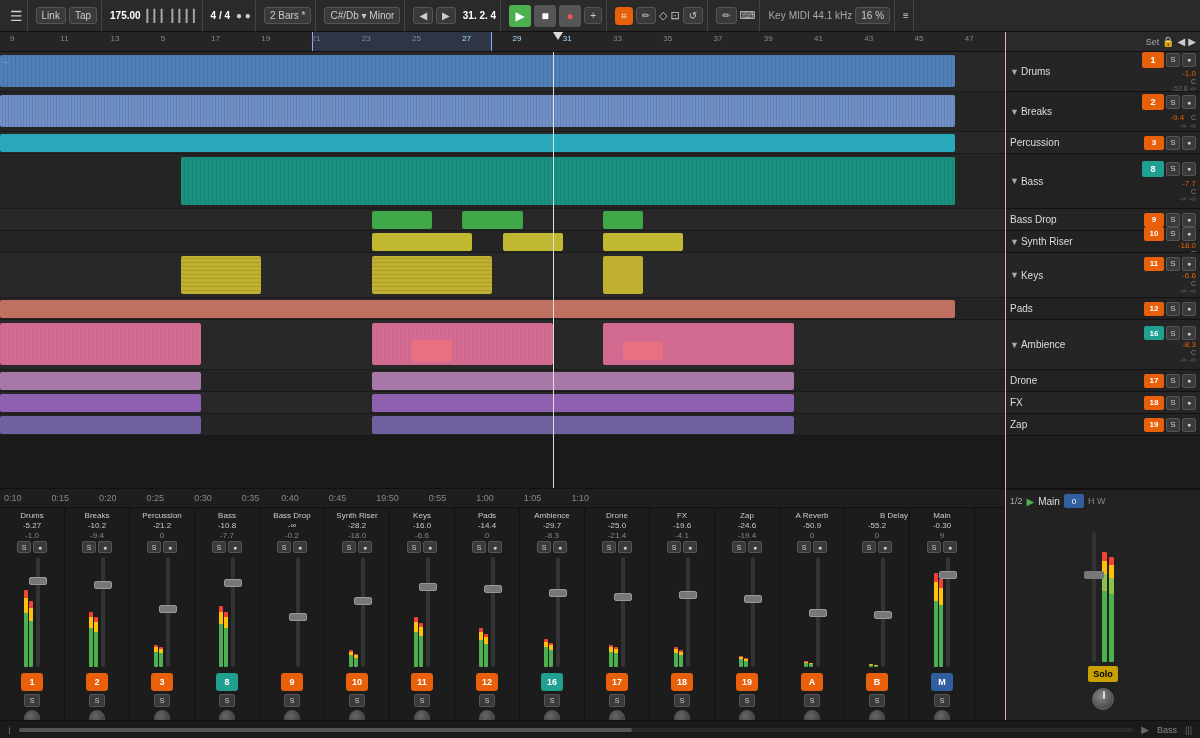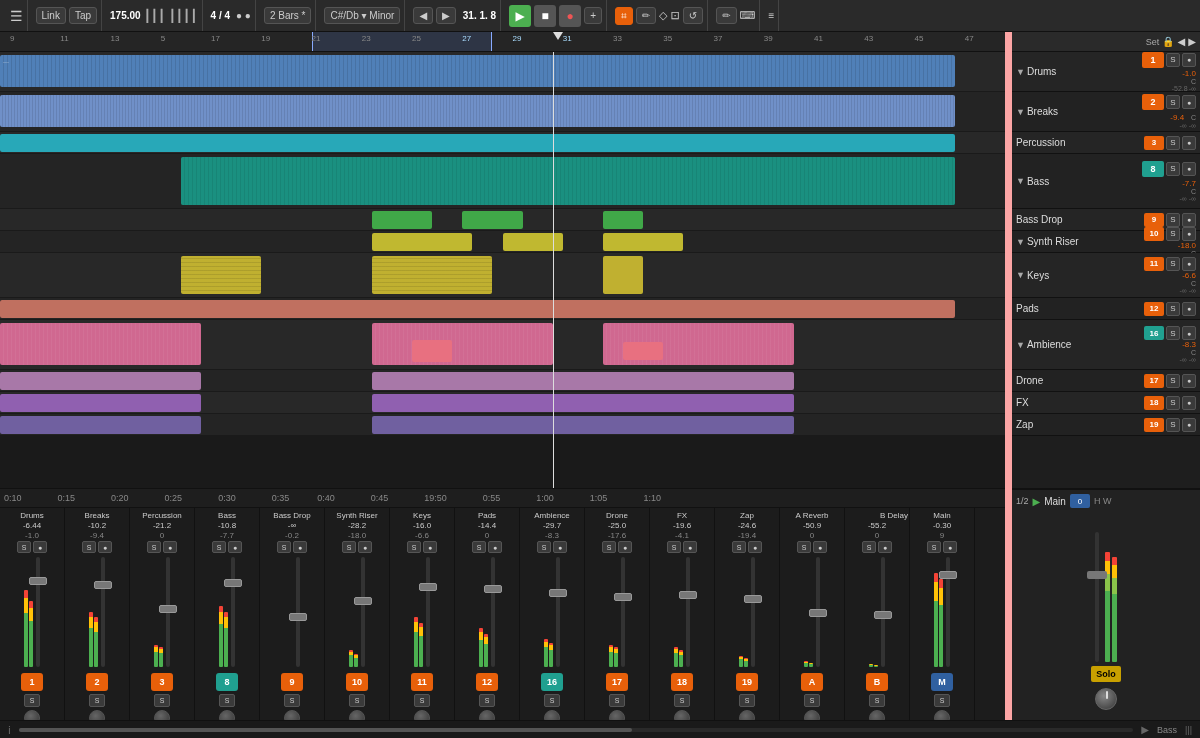--- a/index.html
+++ b/index.html
@@ -93,37 +93,43 @@
   </div>
   <div class="tb-group">
     <button class="tb-btn">2 Bars *</button>
   </div>
   <div class="tb-group">
     <button class="tb-btn">C#/Db ▾ Minor</button>
   </div>
   <div class="tb-group">
     <button class="tb-btn">◀</button>
     <button class="tb-btn">▶</button>
-    <span class="tb-value" style="margin-left:4px;">31. 1. 8</span>
+    <span class="tb-value" style="margin-left:4px;">31. 2. 4</span>
   </div>
   <div class="tb-group">
     <button class="transport-btn play-btn">▶</button>
     <button class="transport-btn stop-btn">■</button>
     <button class="transport-btn rec-btn">●</button>
     <button class="tb-btn">+</button>
   </div>
   <div class="tb-group">
     <button class="tb-btn active">⌗</button>
     <button class="tb-btn">✏</button>
     <span style="font-size:11px; cursor:pointer;">◇ ⊡</span>
     <button class="tb-btn">↺</button>
   </div>
   <div class="tb-group">
     <button class="tb-btn">✏</button>
     <span style="font-size:11px;">⌨</span>
+  </div>
+  <div class="tb-group">
+    <span class="tb-label">Key</span>
+    <span class="tb-label">MIDI</span>
+    <span class="tb-label">44.1 kHz</span>
+    <button class="tb-btn">16 %</button>
   </div>
   <div class="tb-group">
     <span style="cursor:pointer;">≡</span>
   </div>
 </div>
 
 <div style="display:flex; height: calc(738px - 32px);">
 
   <div style="flex:1; display:flex; flex-direction:column; overflow:hidden;">
 
@@ -245,42 +251,42 @@
         </div>
 
         <div style="height:22px; background:#242424; border-bottom:1px solid #1a1a1a; position:relative;">
           <div style="position:absolute; left:0; top:2px; width:20%; height:18px; background:#7060a0; border-radius:2px;"></div>
           <div style="position:absolute; left:37%; top:2px; width:42%; height:18px; background:#7060a0; border-radius:2px;"></div>
         </div>
 
       </div>
     </div>
 
-    <div style="height:20px; background:#1e1e1e; border-top:1px solid #111; border-bottom:1px solid #111; display:flex; align-items:center; padding:0 4px; gap:6px; font-size:9px; color:#888;">
+    <div style="height:20px; background:#1e1e1e; border-top:1px solid #111; border-bottom:1px solid #111; display:flex; align-items:center; padding:0 4px; font-size:9px; color:#888;">
       <span>0:10</span>
       <span style="margin-left:30px;text-align:right;">0:15</span>
       <span style="margin-left:30px;">0:20</span>
       <span style="margin-left:30px;">0:25</span>
       <span style="margin-left:30px;">0:30</span>
       <span style="margin-left:30px;">0:35</span>
       <span style="margin-left:22px;">0:40</span>
       <span style="margin-left:30px;">0:45</span>
       <span style="margin-left:30px;">19:50</span>
       <span style="margin-left:30px;">0:55</span>
       <span style="margin-left:30px;">1:00</span>
       <span style="margin-left:30px;">1:05</span>
       <span style="margin-left:30px;">1:10</span>
     </div>
 
     <div style="height:230px; display:flex; background:#1c1c1c; overflow-x:auto; overflow-y:hidden;">
 
       <div id="mixer-channels-container" style="display:flex; height:100%;">
       <div style="min-width: 65px; max-width: 65px; border-right: 1px solid rgb(17, 17, 17); display: flex; flex-direction: column; align-items: center; padding: 2px 1px; background: rgb(28, 28, 28);">
       <div style="font-size:8px; color:#ccc; white-space:nowrap; overflow:hidden; text-overflow:ellipsis; width:100%; text-align:center; padding:1px 0;">Drums</div>
-      <div style="font-size:8px; color:#ccc; text-align:center; line-height:1.3;">-6.44</div>
+      <div style="font-size:8px; color:#ccc; text-align:center; line-height:1.3;">-5.27</div>
       <div style="font-size:8px; color:#888; text-align:center;">-1.0</div>
       <div style="display:flex; align-items:center; justify-content:center; gap:2px; margin:1px 0;">
         <button style="width:14px; height:12px; background:#3a3a3a; border:1px solid #555; border-radius:2px; font-size:7px; color:#ccc; cursor:pointer;">S</button>
         <button style="width:14px; height:12px; background:#3a3a3a; border:1px solid #555; border-radius:2px; font-size:7px; color:#ccc; cursor:pointer; display:flex; align-items:center; justify-content:center;">●</button>
       </div>
       <div style="flex:1; display:flex; align-items:flex-end; justify-content:center; gap:3px; padding-bottom:4px; width:100%;">
         <div style="display:flex; gap:1px; height:110px; align-items:flex-end;">
           <div style="width:4px; height:77px; background:linear-gradient(to top, #4CAF50 0%, #4CAF50 70%, #FFC107 70%, #FFC107 90%, #f44336 90%, #f44336 100%); border-radius:1px;"></div>
           <div style="width:4px; height:66px; background:linear-gradient(to top, #4CAF50 0%, #4CAF50 70%, #FFC107 70%, #FFC107 90%, #f44336 90%, #f44336 100%); border-radius:1px;"></div>
         </div>
@@ -510,21 +516,21 @@
       </div>
       <div style="display:flex; gap:2px; margin:1px 0;">
         <button style="width:16px; height:13px; background:#3a3a3a; border:1px solid #555; border-radius:2px; font-size:7px; color:#ccc; cursor:pointer;">S</button>
       </div>
       <div style="width:16px; height:16px; border-radius:50%; background:radial-gradient(circle at 40% 35%, #666, #333); border:1px solid #555; cursor:pointer; margin:2px 0;"></div>
       <div style="width:6px; height:6px; border-radius:50%; background:#555; margin:1px 0;"></div>
     </div>
           <div style="min-width: 65px; max-width: 65px; border-right: 1px solid rgb(17, 17, 17); display: flex; flex-direction: column; align-items: center; padding: 2px 1px; background: rgb(28, 28, 28);">
       <div style="font-size:8px; color:#ccc; white-space:nowrap; overflow:hidden; text-overflow:ellipsis; width:100%; text-align:center; padding:1px 0;">Drone</div>
       <div style="font-size:8px; color:#ccc; text-align:center; line-height:1.3;">-25.0</div>
-      <div style="font-size:8px; color:#888; text-align:center;">-17.6</div>
+      <div style="font-size:8px; color:#888; text-align:center;">-21.4</div>
       <div style="display:flex; align-items:center; justify-content:center; gap:2px; margin:1px 0;">
         <button style="width:14px; height:12px; background:#3a3a3a; border:1px solid #555; border-radius:2px; font-size:7px; color:#ccc; cursor:pointer;">S</button>
         <button style="width:14px; height:12px; background:#3a3a3a; border:1px solid #555; border-radius:2px; font-size:7px; color:#ccc; cursor:pointer; display:flex; align-items:center; justify-content:center;">●</button>
       </div>
       <div style="flex:1; display:flex; align-items:flex-end; justify-content:center; gap:3px; padding-bottom:4px; width:100%;">
         <div style="display:flex; gap:1px; height:110px; align-items:flex-end;">
           <div style="width:4px; height:22px; background:linear-gradient(to top, #4CAF50 0%, #4CAF50 70%, #FFC107 70%, #FFC107 90%, #f44336 90%, #f44336 100%); border-radius:1px;"></div>
           <div style="width:4px; height:20px; background:linear-gradient(to top, #4CAF50 0%, #4CAF50 70%, #FFC107 70%, #FFC107 90%, #f44336 90%, #f44336 100%); border-radius:1px;"></div>
         </div>
         <div style="position:relative; display:flex; align-items:flex-end;">
@@ -675,21 +681,21 @@
       </div>
       <div style="width:16px; height:16px; border-radius:50%; background:radial-gradient(circle at 40% 35%, #666, #333); border:1px solid #555; cursor:pointer; margin:2px 0;"></div>
       <div style="width:6px; height:6px; border-radius:50%; background:#555; margin:1px 0;"></div>
     </div>
         </div>
 
     </div>
 
   </div>
 
-  <div style="width:195px; background:#222; border-left:7px solid #fca5a5; display:flex; flex-direction:column; overflow:hidden;justify-content:center;">
+  <div style="width:195px; background:#222; border-left:1px solid #fca5a5; display:flex; flex-direction:column; overflow:hidden;justify-content:center;">
 
     <div style="height:20px; background:#2a2a2a; border-bottom:1px solid #111; display:flex; align-items:center; justify-content:flex-end; padding:0 4px; gap:3px;">
       <span style="font-size:9px; color:#aaa;">Set</span>
       <span style="font-size:10px; cursor:pointer;">🔒</span>
       <span style="font-size:10px; cursor:pointer;">◀</span>
       <span style="font-size:10px; cursor:pointer;">▶</span>
     </div>
 
     <div style="height:40px; border-bottom:1px solid #111; display:flex; align-items:center; padding:2px 4px; gap:2px; background:#252525;">
       <span style="font-size:9px; cursor:pointer; color:#aaa;">▼</span>

